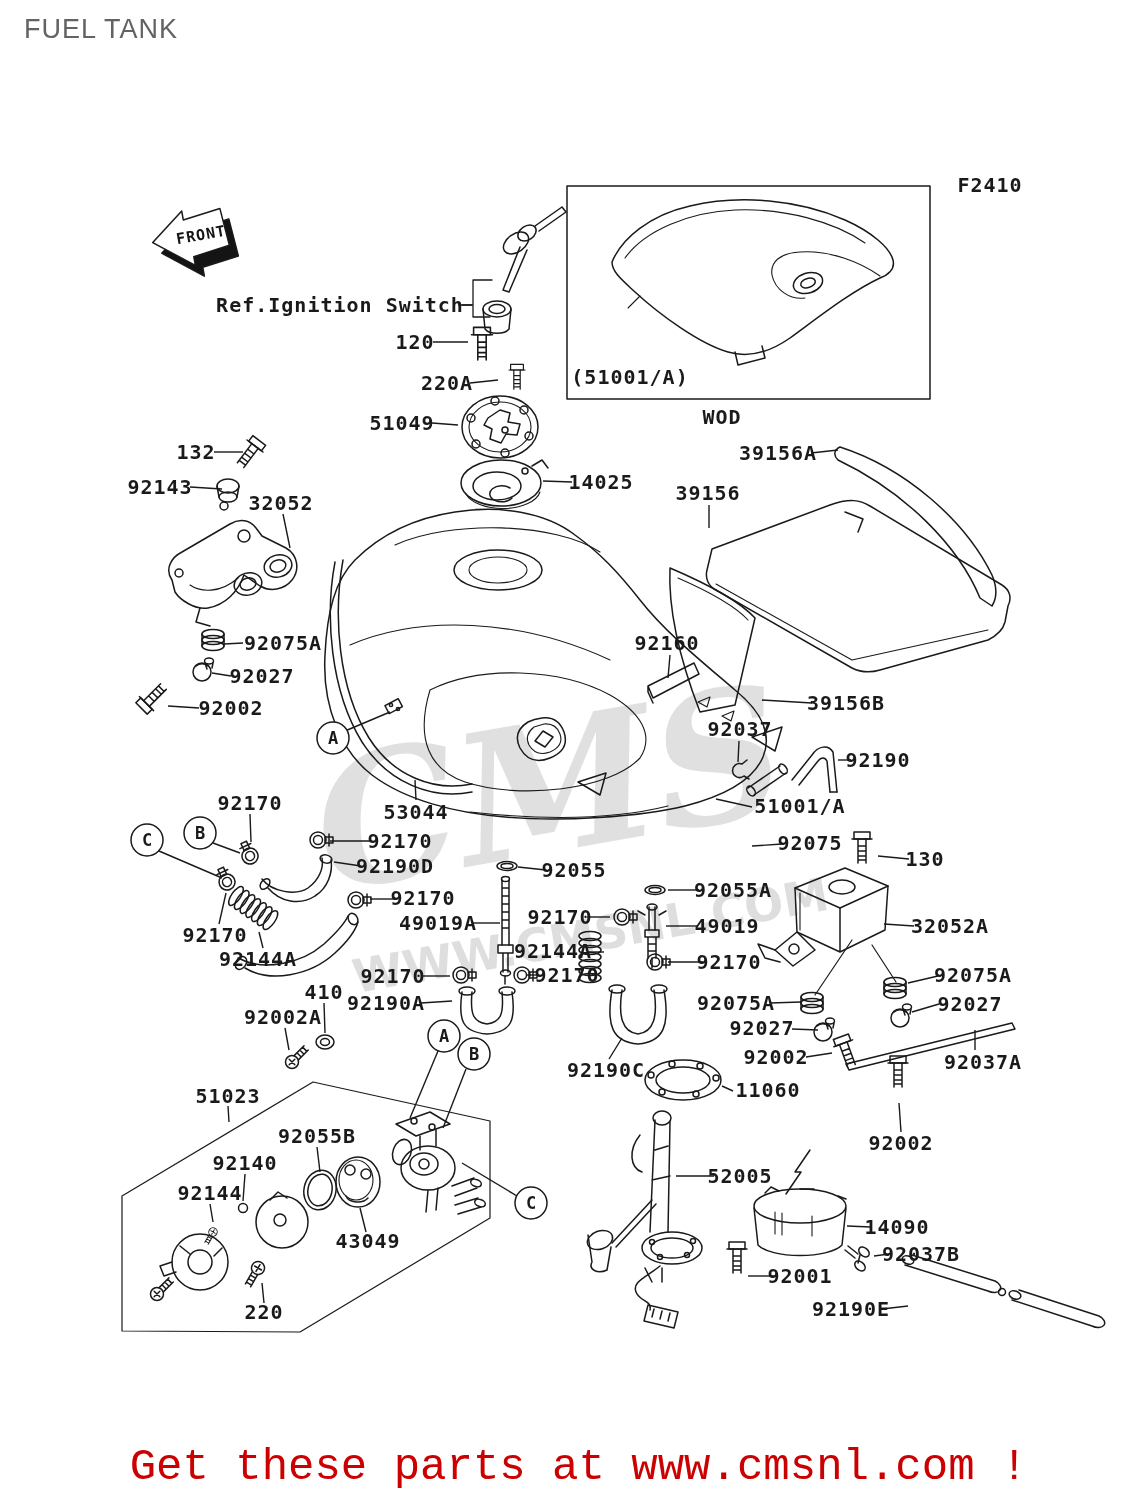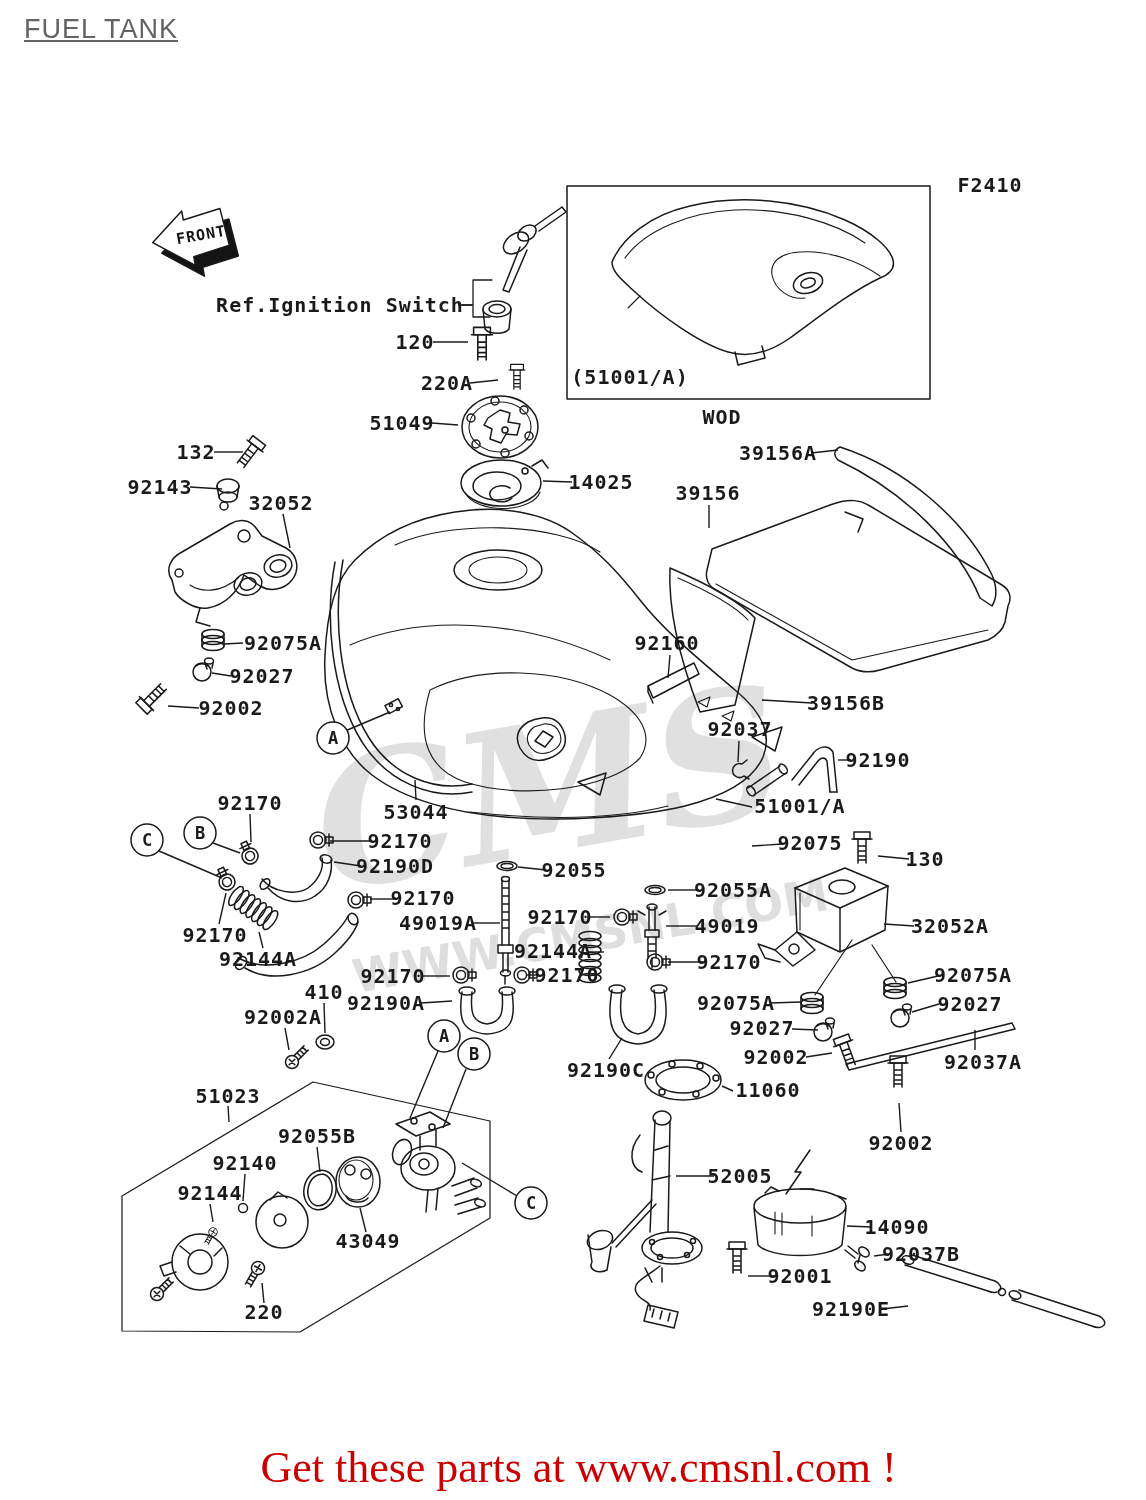--- a/index.html
+++ b/index.html
@@ -1,21 +1,21 @@
 <!DOCTYPE html>
 <html><head>
 <meta charset="utf-8">
 <style>
   html,body{margin:0;padding:0;}
   body{width:1146px;height:1500px;position:relative;background:#ffffff;font-family:"Liberation Sans",sans-serif;overflow:hidden;}
-  #page-title{position:absolute;left:24px;top:14px;font-size:27px;color:#636363;letter-spacing:1px;text-decoration:underline;}
+  #page-title{position:absolute;left:24px;top:14px;font-size:27px;color:#636363;letter-spacing:1px;}
   #diagram-svg{position:absolute;left:0;top:0;}
   #labels-layer text{font-family:"DejaVu Sans Mono",monospace;font-weight:700;font-size:20px;letter-spacing:1px;fill:#1a1a1a;}
   #labels-layer text.callout-letter{font-size:17px;letter-spacing:0;}
-  #banner{position:absolute;left:0;right:0;top:1442px;text-align:center;font-family:Liberation Serif, serif;font-size:44px;color:#cc0000;margin-left:11px;}
+  #banner{position:absolute;left:0;right:0;top:1442px;text-align:center;font-family:Liberation Mono, monospace;font-size:44px;color:#cc0000;margin-left:11px;}
   .art{stroke:#1a1a1a;fill:none;stroke-width:1.5;stroke-linecap:round;stroke-linejoin:round;}
 </style>
 </head>
 <body>
 
 <div id="page-title">FUEL TANK</div>
 
 <svg id="diagram-svg" width="1146" height="1500" viewBox="0 0 1146 1500" xmlns="http://www.w3.org/2000/svg">
   <defs>
     <g id="sym-clamp">

